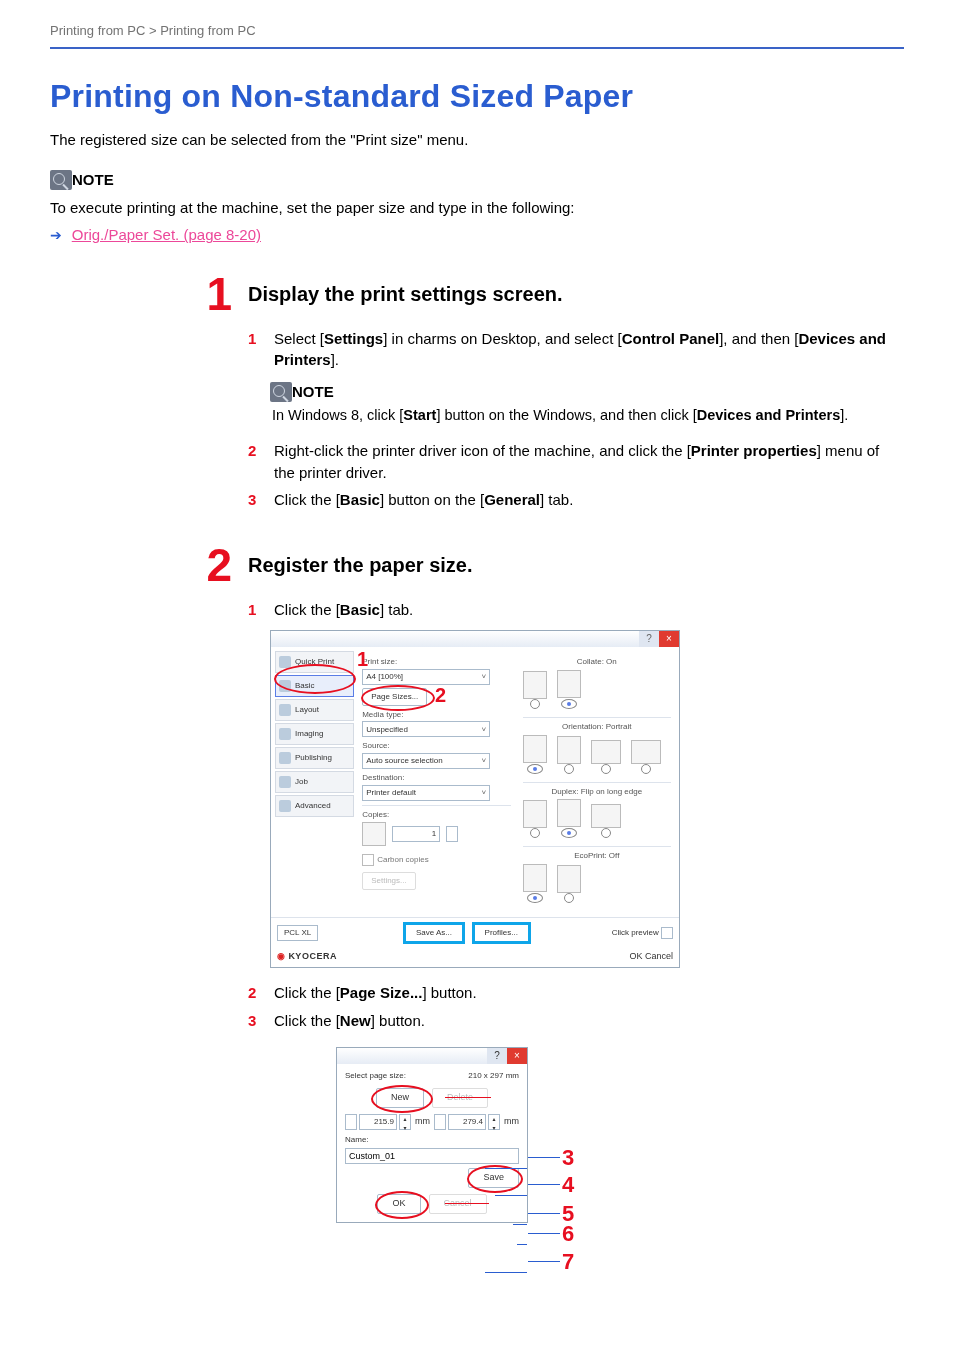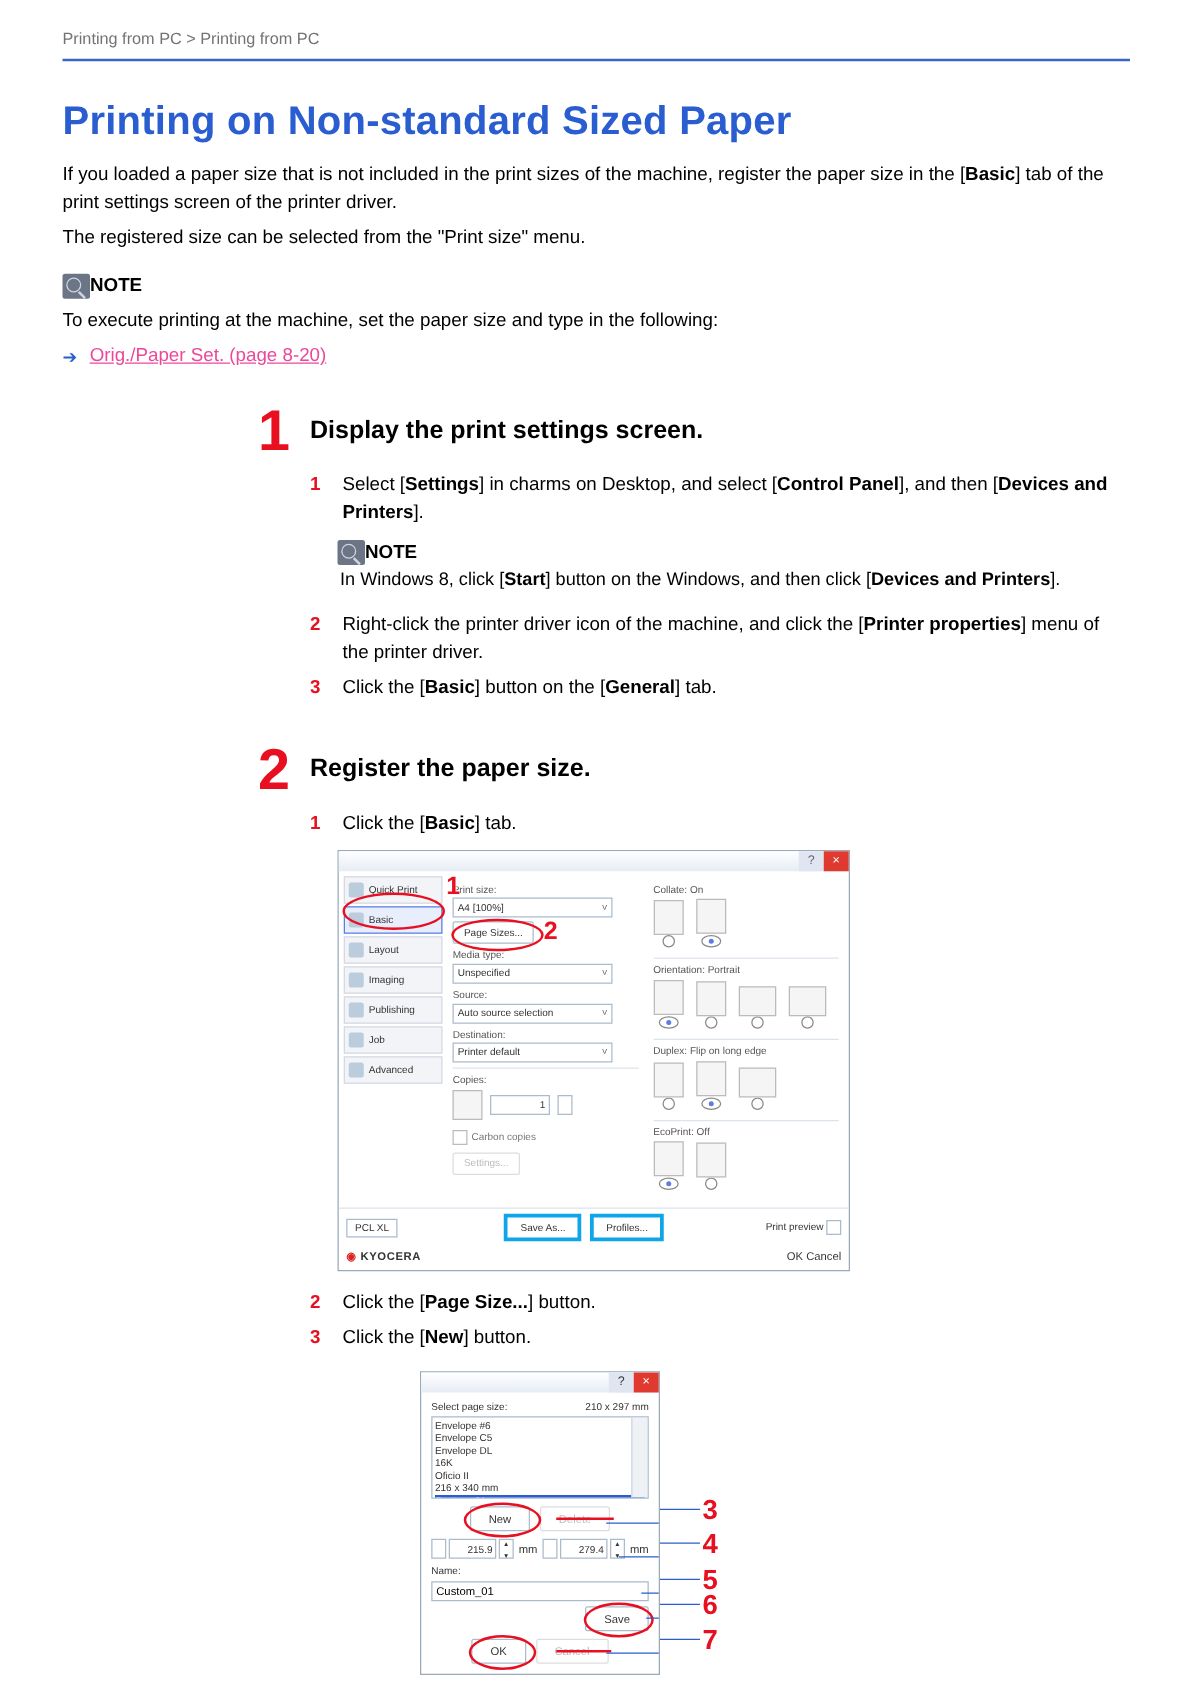--- a/index.html
+++ b/index.html
@@ -207,20 +207,21 @@
     background: #e8eefb;
     border-color: #5a7de6;
   }
   .shot .col {
     width: 150px;
     padding: 2px 4px;
   }
   .shot .col2 {
     width: 150px;
     padding: 2px 4px;
+    text-align: center;
   }
   .shot .lbl {
     font-size: 8px;
     color: #555;
     margin-top: 3px;
   }
   .shot .sel {
     width: 120px;
     height: 14px;
     border: 1px solid #abc;
@@ -432,23 +433,20 @@
 </style>
 </head>
 <body>
 
 <div class="page">
   <div class="breadcrumb">Printing from PC &gt; Printing from PC</div>
   <div class="hr"></div>
 
   <h1 class="title">Printing on Non-standard Sized Paper</h1>
 
-  <p class="body-text">
-    <span>If you loaded a paper size that is not included in the print sizes of the machine, register the paper size in the [</span><b>Basic</b><span>] tab of the print settings screen of the printer driver.</span>
-  </p>
   <p class="body-text">The registered size can be selected from the "Print size" menu.</p>
 
   <div class="note-block">
     <div class="note-header">
       <span class="note-icon"></span>
       <span class="note-label">NOTE</span>
     </div>
     <div class="body-text">To execute printing at the machine, set the paper size and type in the following:</div>
   </div>
 
@@ -603,21 +601,21 @@
               <div style="text-align:center"><div class="ic"></div><span class="radio"></span></div>
             </div>
           </div>
         </div>
         <div class="footer">
           <span style="font-size:8px;border:1px solid #abc;padding:1px 6px">PCL XL</span>
           <div>
             <span class="fbtn">Save As...</span>
             <span class="fbtn">Profiles...</span>
           </div>
-          <span style="font-size:8px"><span>Print preview</span> <span style="display:inline-block;width:10px;height:10px;border:1px solid #abc;vertical-align:middle"></span></span>
+          <span style="font-size:8px"><span>Click preview</span> <span style="display:inline-block;width:10px;height:10px;border:1px solid #abc;vertical-align:middle"></span></span>
         </div>
         <div class="brand">
           <span class="logo"><span class="r">◉</span> <span>KYOCERA</span></span>
           <div>
             <span class="fbtn">OK</span>
             <span class="fbtn">Cancel</span>
           </div>
         </div>
 
         <span class="circle-ov" style="top:33px;left:3px;width:78px;height:26px"></span>
@@ -643,30 +641,20 @@
       <div class="callout-wrap">
         <div class="shot2">
           <div class="titlebar">
             <div class="winbtn" style="width:20px;height:16px;background:#dfe6f1;display:flex;align-items:center;justify-content:center;font-size:10px">?</div>
             <div class="winbtn close" style="width:20px;height:16px;background:#e03a30;color:#fff;display:flex;align-items:center;justify-content:center;font-size:10px">×</div>
           </div>
           <div class="body">
             <div class="label">
               <span>Select page size:</span>
               <span>210 x 297 mm</span>
-            </div>
-            <div class="listbox">
-              <div class="li">Envelope #6</div>
-              <div class="li">Envelope C5</div>
-              <div class="li">Envelope DL</div>
-              <div class="li">16K</div>
-              <div class="li">Oficio II</div>
-              <div class="li">216 x 340 mm</div>
-              <div class="li sel">Custom_01</div>
-              <div class="scroll"></div>
             </div>
             <div class="btnrow" style="position:relative">
               <span class="btn">New</span>
               <span class="btn ghost">Delete</span>
               <span class="oval" style="top:-3px;left:26px;width:58px;height:24px"></span>
               <span class="strike" style="top:9px;left:100px;width:46px"></span>
             </div>
             <div class="dims" style="position:relative">
               <div class="spin">
                 <span class="sq"></span>

